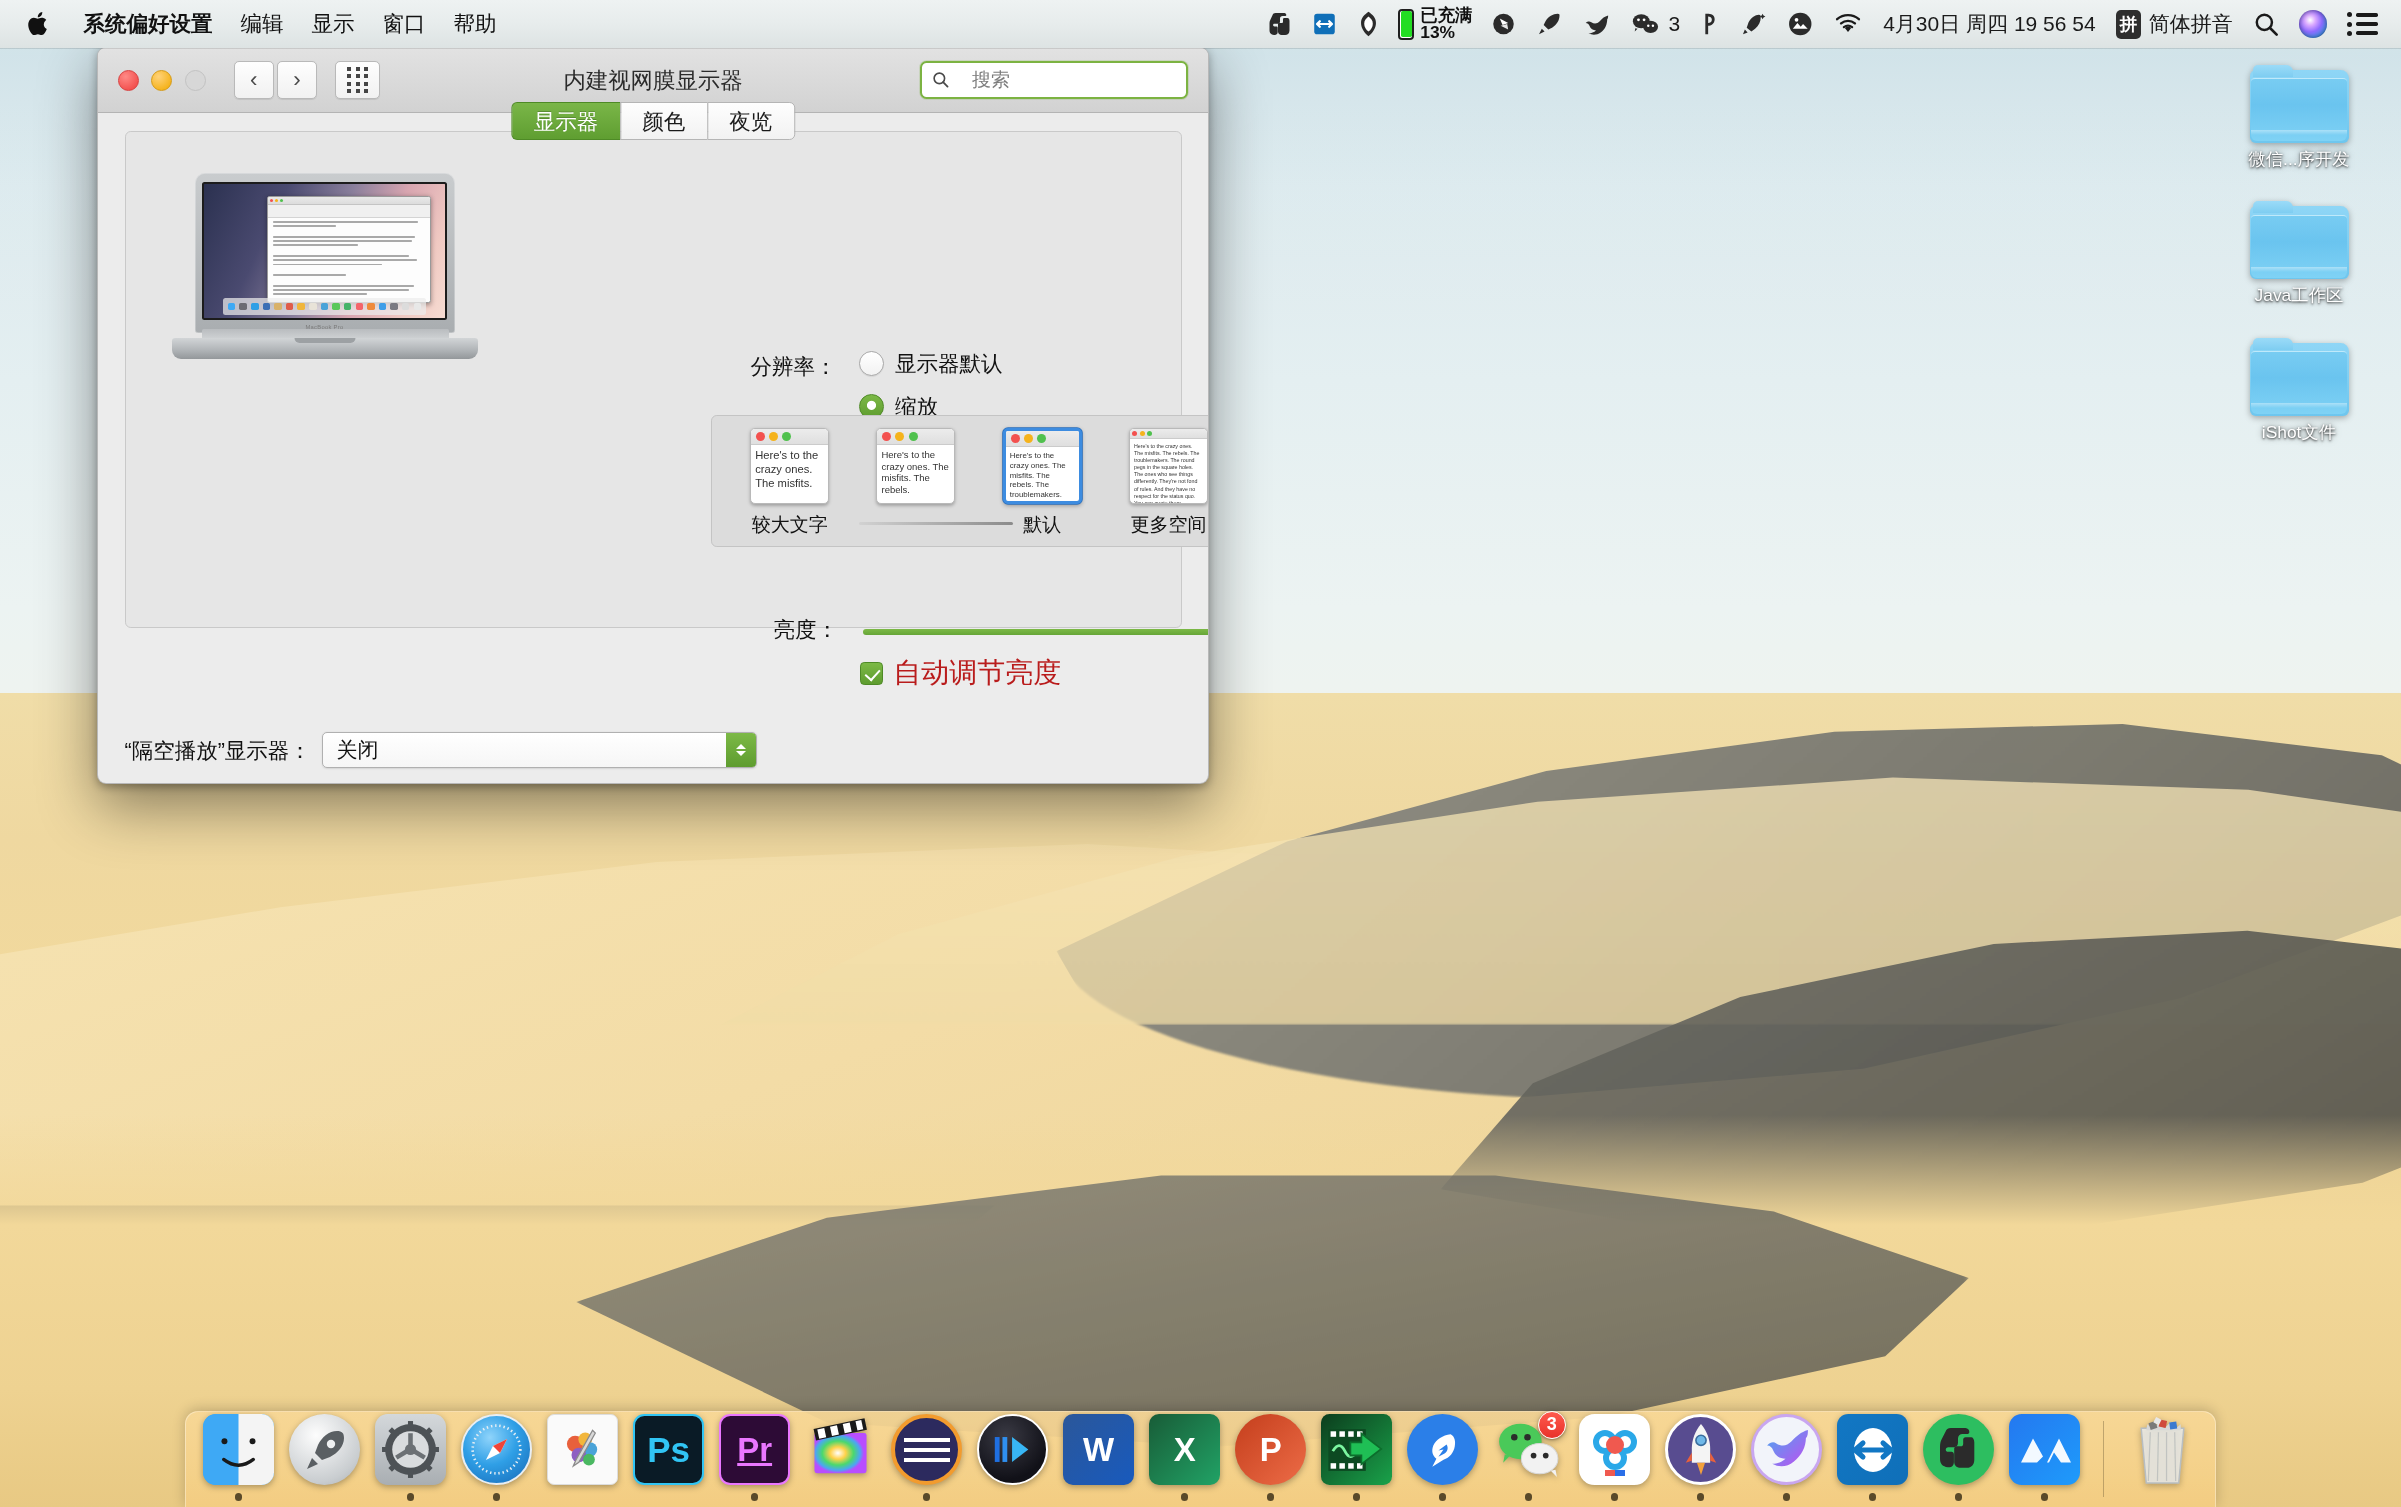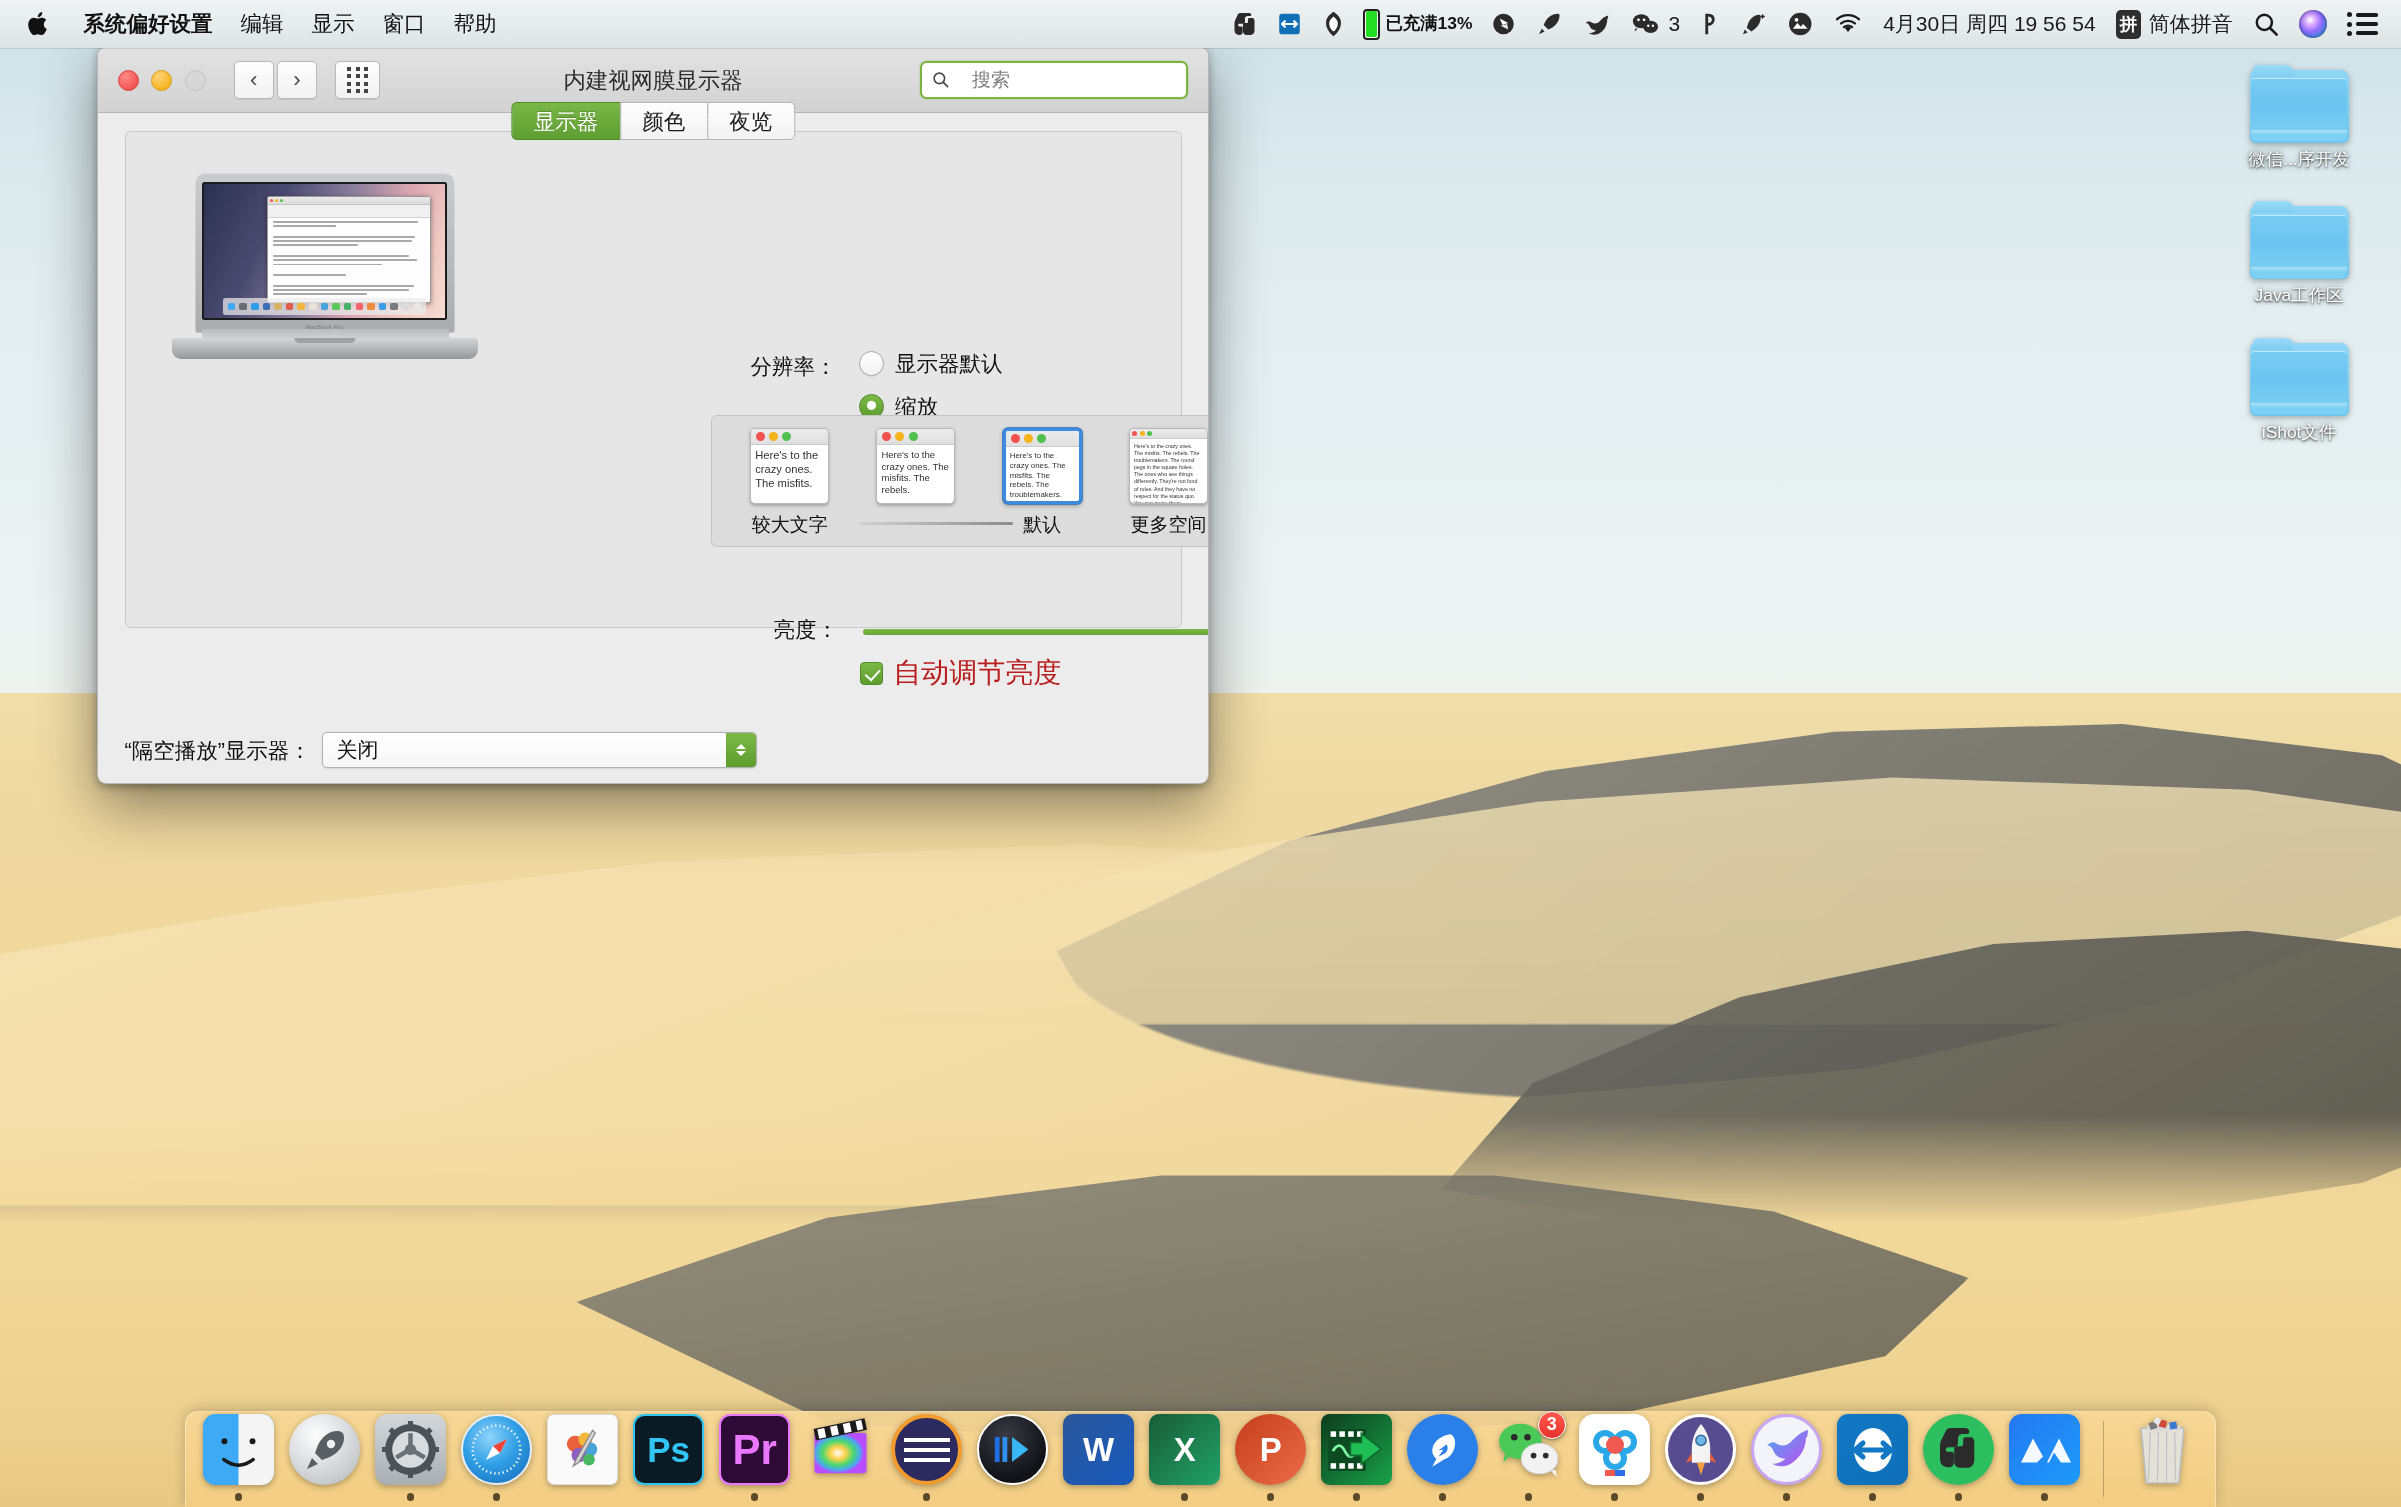--- a/index.html
+++ b/index.html
@@ -87,21 +87,21 @@
   .batt-wrap { display: flex; align-items: center; gap: 5.8px; padding: 0 8.3px; }
   .batt-body {
     width: 16.6px; height: 31px; border: 2.1px solid #1f1f1f; border-radius: 4.1px;
     position: relative; background: #fff; overflow: hidden;
   }
   .batt-body::before {
     content: ""; position: absolute; left: 50%; transform: translateX(-50%);
     top: -5px; width: 8.3px; height: 3.3px; background: #1f1f1f; border-radius: 1.7px 1.7px 0 0;
   }
   .batt-fill { position: absolute; left: 0.8px; right: 0.8px; bottom: 0.8px; height: 96%; background: #22dd22; border-radius: 1.7px; }
-  .batt-lines { display: flex; flex-direction: row; line-height: 1.0; font-size: 17.4px; font-weight: 600; color: #111; }
+  .batt-lines { display: flex; flex-direction: column; line-height: 1.0; font-size: 17.4px; font-weight: 600; color: #111; }
   .ime-badge {
     background: #2e2e2e; color: #fff; font-size: 17.4px; border-radius: 5px;
     padding: 2.5px 4.1px; margin-right: 7.5px; font-weight: 600;
   }
   .siri-orb {
     width: 28px; height: 28px; border-radius: 50%;
     background: radial-gradient(circle at 40% 36%, #ffffff 0%, #d9a8ff 22%, #8f6bff 48%, #4b8ef0 72%, #1b2a5e 100%);
     box-shadow: inset 0 0 5px rgba(0,0,0,.5);
   }
   .cc-icon { display: flex; flex-direction: column; gap: 4.1px; }
@@ -354,21 +354,21 @@
     border: 1.7px solid #fff; box-shadow: 0 0.8px 2.5px rgba(0,0,0,.3); padding: 0 5px;
   }
   .dock-sep { width: 1.7px; height: 76px; background: rgba(90,74,42,.35); margin: 0 10px 10px; align-self: flex-end; }
 
   .ic { width: 100%; height: 100%; border-radius: 18%; display: flex; align-items: center; justify-content: center; font-weight: bold; color: #fff; }
   .ic-finder { border-radius: 18%; background: linear-gradient(to right, #3ea9f5 0 50%, #f2f2f2 50% 100%); position: relative; overflow: hidden; }
   .ic-launch { border-radius: 50%; background: radial-gradient(circle at 38% 30%, #fdfdfd, #c9cdd0 70%, #a8adb1 100%); }
   .ic-prefs { border-radius: 18%; background: linear-gradient(to bottom, #d4d8db, #a9aeb2); }
   .ic-safari { border-radius: 50%; background: radial-gradient(circle at 40% 32%, #8fd4fb 0%, #2f9fe6 45%, #1667b5 100%); border: 2.5px solid #e9eef2; }
   .ic-ps { border-radius: 16%; background: #0a1b26; border: 2.5px solid #31c5f4; color: #31c5f4; font-size: 35px; }
-  .ic-pr { border-radius: 16%; background: #2d0b36; border: 2.5px solid #ea77ff; color: #ea77ff; font-size: 42px; }
+  .ic-pr { border-radius: 16%; background: #2d0b36; border: 2.5px solid #ea77ff; color: #ea77ff; font-size: 33px; text-decoration: underline; }
   .ic-ia { border-radius: 50%; background: #2c2a5e; border: 4.1px solid #f29b2e; }
   .ic-player { border-radius: 50%; background: radial-gradient(circle at 40% 30%, #3a3a44, #111118 70%); border: 2.5px solid #fff; }
   .ic-word { border-radius: 14%; background: linear-gradient(135deg,#2b579a,#185abd); font-size: 33px; }
   .ic-excel { border-radius: 14%; background: linear-gradient(135deg,#185c37,#21a366); font-size: 33px; }
   .ic-ppt { border-radius: 50%; background: linear-gradient(135deg,#c43e1c,#ed6c47); font-size: 33px; }
   .ic-conv { border-radius: 12%; background: linear-gradient(135deg,#0c3d1d,#19a24a); }
   .ic-ding { border-radius: 50%; background: #2b7fe8; }
   .ic-wechat { border-radius: 18%; background: transparent; }
   .ic-baidu { border-radius: 22%; background: #ffffff; }
   .ic-rocket2 { border-radius: 50%; background: #584c90; border: 3.3px solid #fff; }

